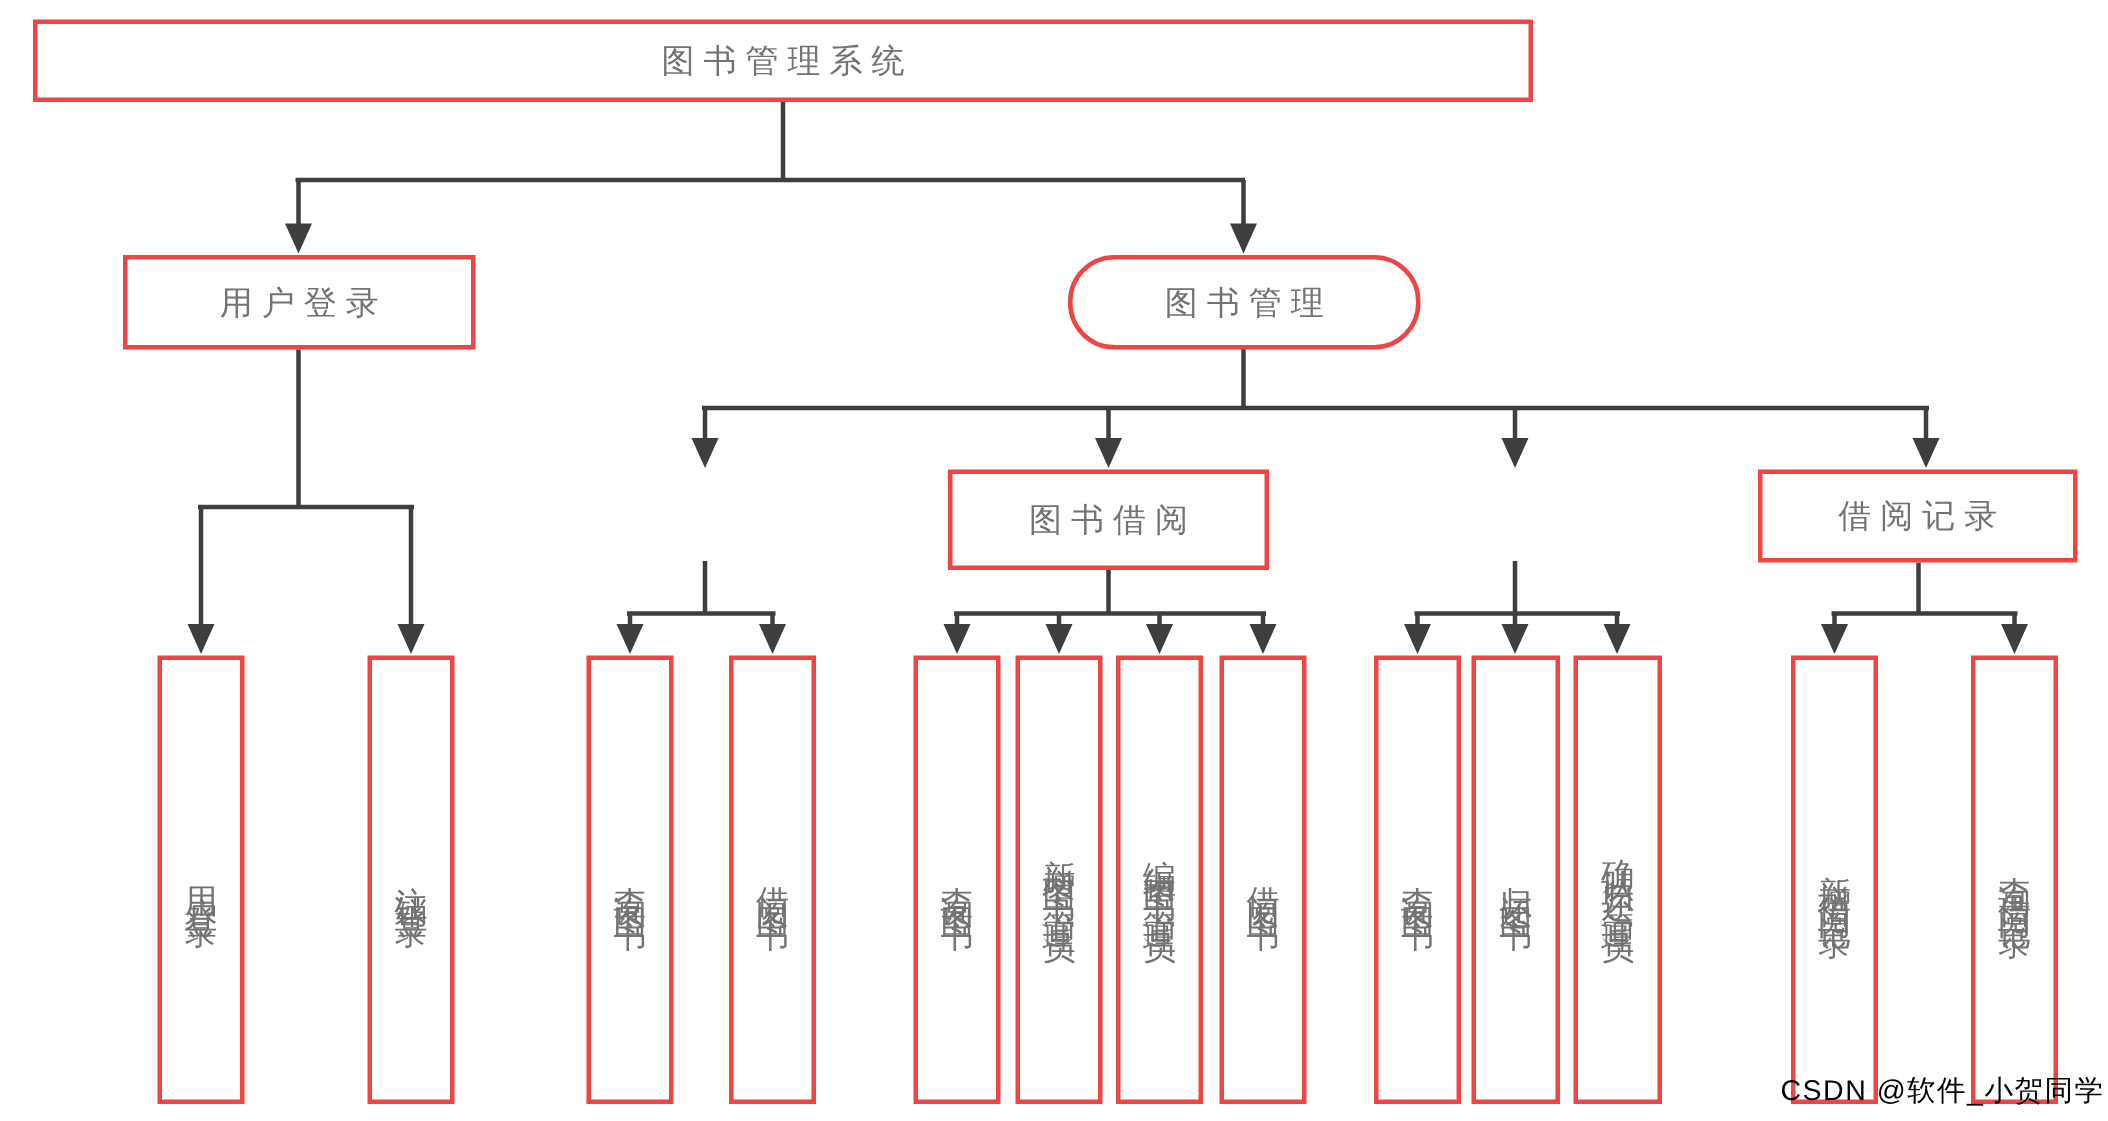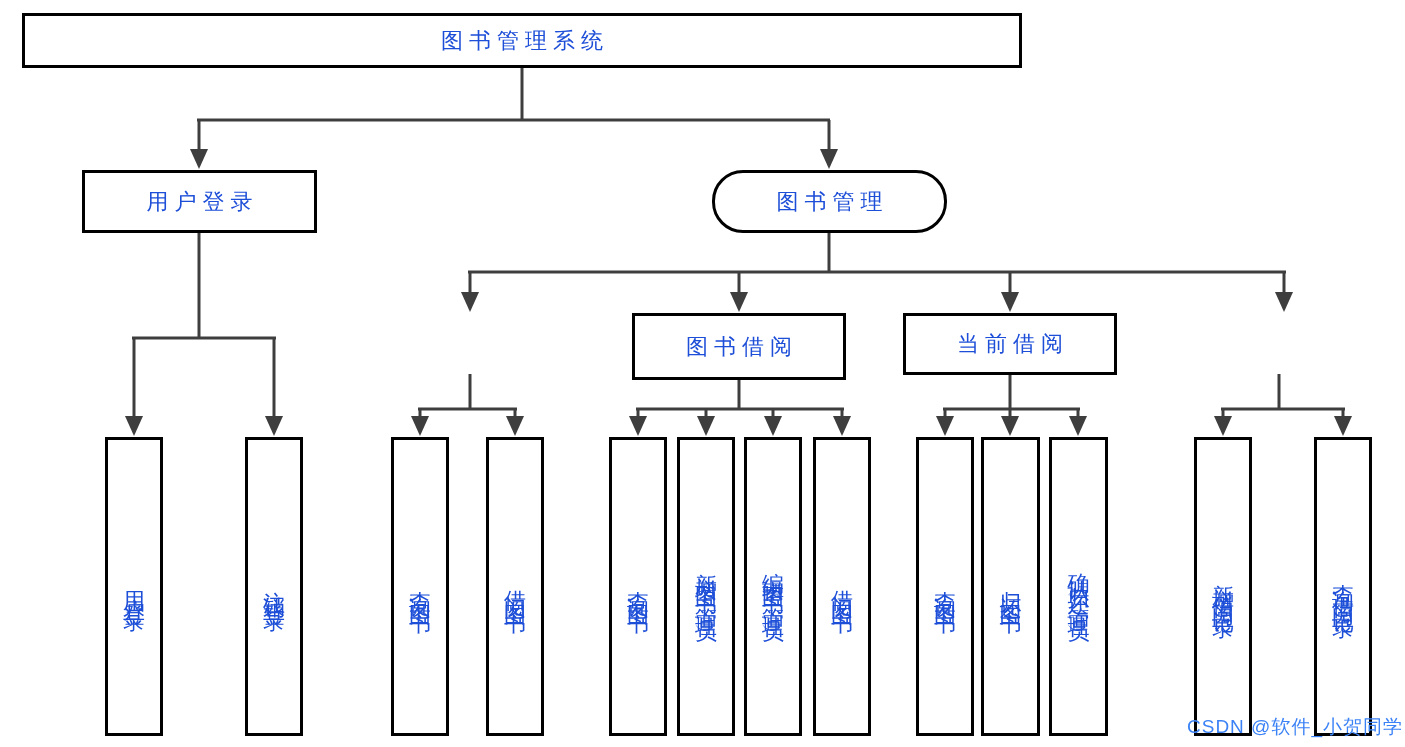--- a/index.html
+++ b/index.html
@@ -4,32 +4,32 @@
 <style>
   html,body{margin:0;padding:0;}
   body{
     width:1405px;height:747px;background:#ffffff;position:relative;overflow:hidden;
     font-family:"Liberation Sans","DejaVu Sans",sans-serif;
   }
   .canvas{position:absolute;left:0;top:0;width:1405px;height:747px;}
   svg.connectors{position:absolute;left:0;top:0;z-index:0;}
   .node{
     position:absolute;box-sizing:border-box;z-index:1;
-    border:3px solid #000000;background:#ffffff;color:#1d4ed8;
+    border:3px solid #ef4444;background:#ffffff;color:#737373;
     display:grid;place-items:center;
     font-size:22px;line-height:1;white-space:nowrap;
   }
   .node-h{letter-spacing:6px;text-indent:6px;}
   .node-v{
     writing-mode:vertical-lr;text-orientation:mixed;
     letter-spacing:7px;
   }
   .watermark{
     position:absolute;left:1187px;top:714px;z-index:5;
-    font-size:19px;color:#3b82f6;letter-spacing:1px;white-space:nowrap;
+    font-size:19px;color:#000000;letter-spacing:1px;white-space:nowrap;
   }
 </style>
 </head>
 <body>
 
 <div class="canvas">
 
   <svg class="connectors" width="1405" height="747">
       <line x1="522" y1="67" x2="522" y2="121" stroke="#3e3e3e" stroke-width="3"></line>
       <line x1="199" y1="232" x2="199" y2="339" stroke="#3e3e3e" stroke-width="3"></line>
@@ -84,21 +84,21 @@
       <line x1="1343" y1="409" x2="1343" y2="418" stroke="#3e3e3e" stroke-width="3"></line>
       <polygon points="1334,416 1352,416 1343,436" fill="#3e3e3e"></polygon>
     </svg>
 
   <div class="node node-h" style="left:22px;top:13px;width:1000px;height:55px;">图书管理系统</div>
 
   <div class="node node-h" style="left:82px;top:170px;width:235px;height:63px;">用户登录</div>
   <div class="node node-h" style="left:712px;top:170px;width:235px;height:63px;border-radius:31px;">图书管理</div>
 
   <div class="node node-h" style="left:632px;top:313px;width:214px;height:67px;">图书借阅</div>
-  <div class="node node-h" style="left:903px;top:313px;width:214px;height:62px;">当前借阅</div>
+  <div class="node node-h" style="left:1172px;top:313px;width:213px;height:62px;">借阅记录</div>
 
   <div class="node node-v" style="left:105px;top:437px;width:58px;height:299px;">用户登录</div>
   <div class="node node-v" style="left:245px;top:437px;width:58px;height:299px;">注销登录</div>
 
   <div class="node node-v" style="left:391px;top:437px;width:58px;height:299px;">查询图书</div>
   <div class="node node-v" style="left:486px;top:437px;width:58px;height:299px;">借阅图书</div>
 
   <div class="node node-v" style="left:609px;top:437px;width:58px;height:299px;">查询图书</div>
   <div class="node node-v" style="left:677px;top:437px;width:58px;height:299px;">新增图书（管理员）</div>
   <div class="node node-v" style="left:744px;top:437px;width:58px;height:299px;">编辑图书（管理员）</div>

